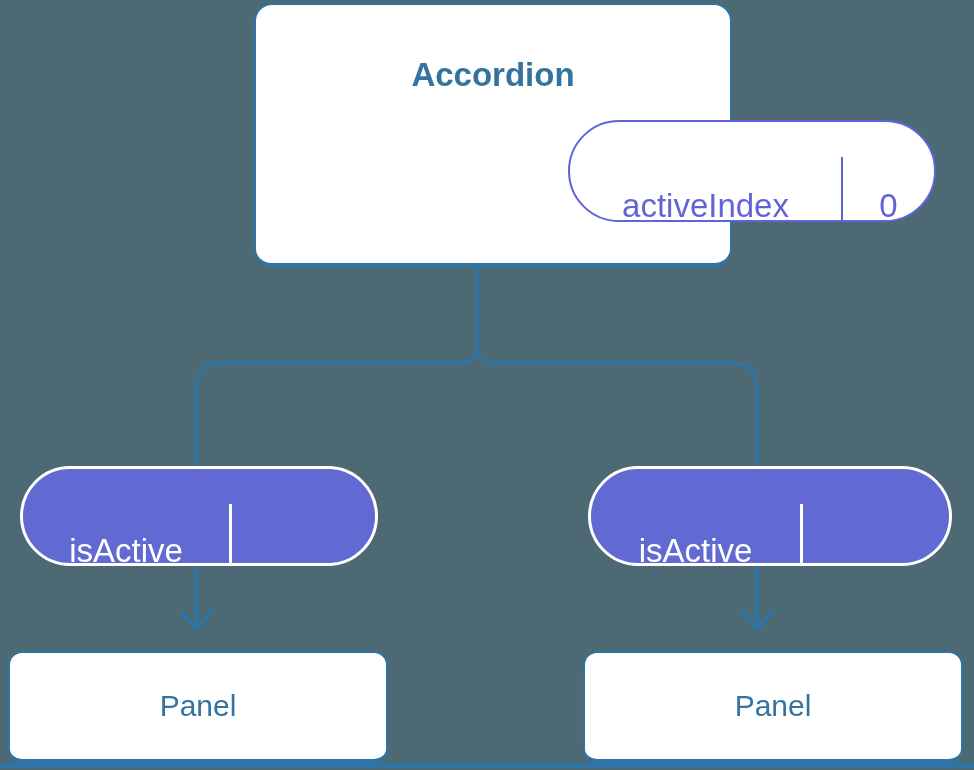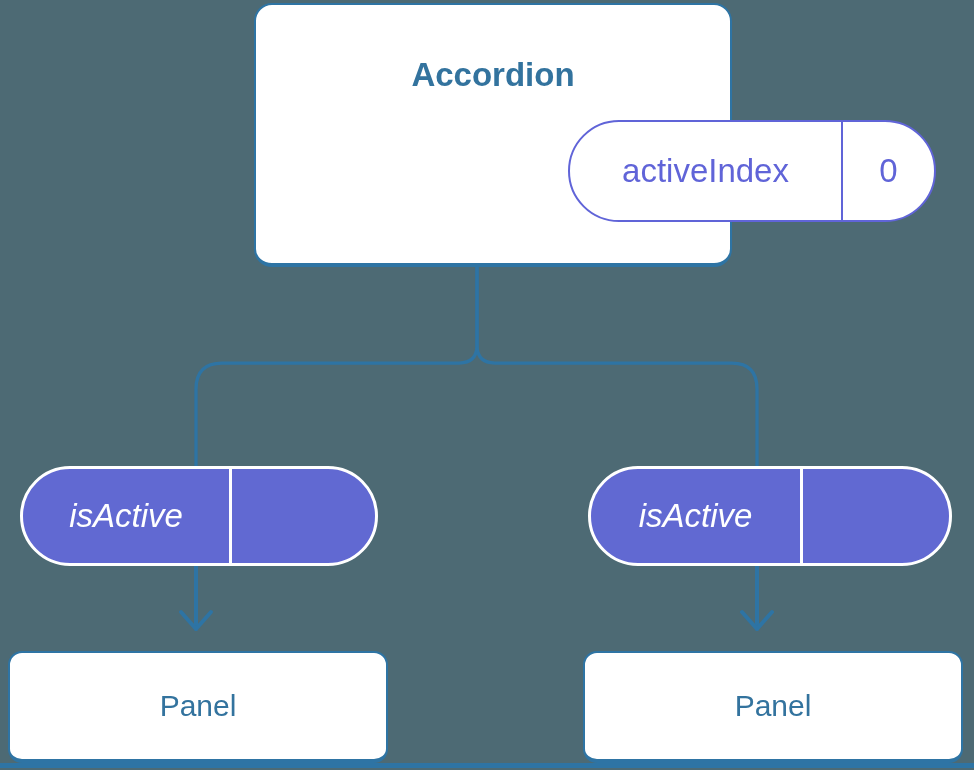--- a/index.html
+++ b/index.html
@@ -45,38 +45,38 @@
   .panel-right{left:583px;top:651px;}
   .panel-label{
     font-size:30px;font-weight:500;color:var(--color-blue_text);
   }
 
   .pill{
     position:absolute;display:flex;align-items:stretch;
     border-radius:999px;overflow:hidden;font-size:33px;
   }
   .pill .seg{
-    display:flex;align-items:center;justify-content:center;height:100%;
+    display:flex;align-items:center;justify-content:center;height:100%;margin-top:35px;
   }
   .pill-outline{
     left:312px;top:115px;width:368px;height:102px;
     background:var(--color-white);
     border:2px solid var(--color-purple);
     color:var(--color-purple);
   }
   .pill-outline .seg-name{flex:0 0 273px;border-right:2px solid var(--color-purple);}
   .pill-outline .seg-value{flex:1 1 auto;}
 
   .pill-filled{
     background:var(--color-pill_fill);
     border:3px solid var(--color-white);
     color:var(--color-white);
     height:100px;top:466px;
   }
-  .pill-filled .seg-name{border-right:3px solid var(--color-white);font-style:italic;}
+  .pill-filled .seg-name{border-right:3px solid var(--color-white);}
   .pill-true{left:20px;width:358px;}
   .pill-true .seg-name{flex:0 0 209px;}
   .pill-false{left:588px;width:364px;}
   .pill-false .seg-name{flex:0 0 212px;}
   .pill-filled .seg-value{flex:1 1 auto;}
 
   .bottom-rule{
     position:absolute;left:0;top:763px;width:974px;height:5px;
     background:var(--color-line);
   }

